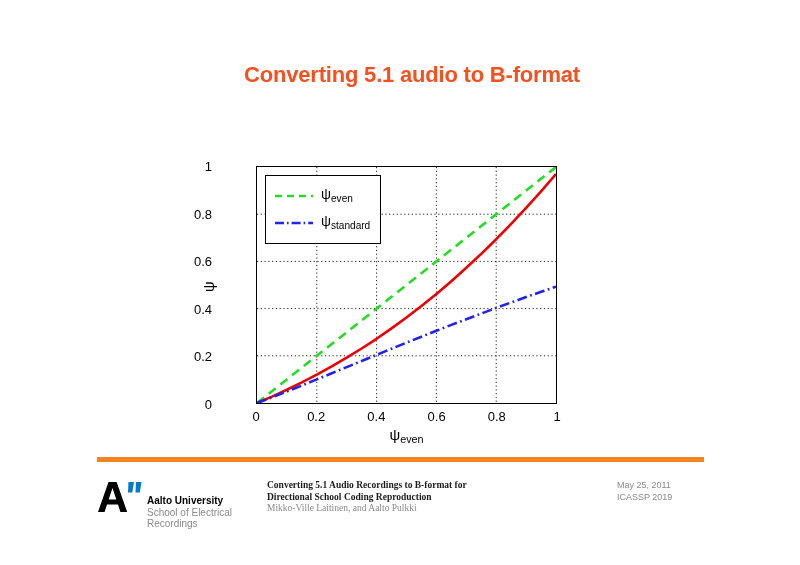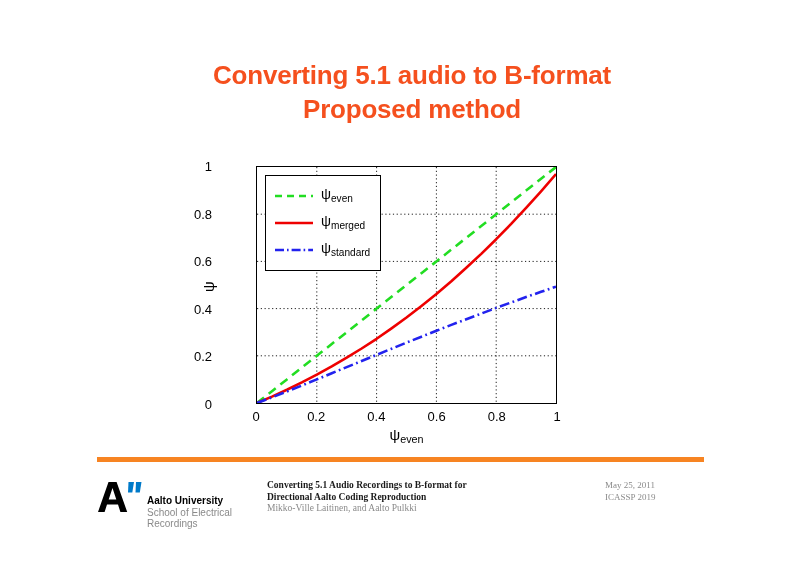--- a/index.html
+++ b/index.html
@@ -15,21 +15,21 @@
   
   .title-block{
     position:absolute;
     left:0;right:0;top:58px;
     text-align:center;
     padding-left:24px;
   }
   .title-line{
     font-family:"Liberation Sans",sans-serif;
     font-weight:bold;
-    font-size:26px;
+    font-size:22px;
     line-height:34px;
     letter-spacing:-0.2px;
     color:#F5501E;
     white-space:pre;
   }
 
   
   #figure{
     position:absolute;
     left:196px;top:150px;
@@ -138,34 +138,32 @@
   .logo-l1{font-size:10px;font-weight:bold;color:#000;white-space:nowrap;}
   .logo-l2{font-size:10px;color:#8a8a8a;white-space:nowrap;}
   #paper{
     position:absolute;left:170px;top:2px;
     line-height:11.5px;
     font-family:Liberation Serif, serif;
   }
   .paper-l{font-size:9.5px;font-weight:bold;color:#1a1a1a;white-space:nowrap;}
   .paper-a{font-size:9.5px;color:#8a8a8a;white-space:nowrap;}
   #meta{
-    position:absolute;left:508px;top:2px;
+    position:absolute;left:520px;top:2px;
     line-height:11.5px;
-    font-family:Liberation Serif, serif;
   }
   .meta-l{font-size:9px;color:#8a8a8a;white-space:nowrap;}
 </style>
 </head>
 <body>
 
 <div id="slide">
 
   <div class="title-block">
     <div class="title-line">Converting 5.1 audio to B-format</div>
-    <div class="title-line">Proposed method</div>
   </div>
 
   <div id="figure">
 
     <div id="ylabel">ψ</div>
 
     <div id="plotbox">
       <svg id="plotsvg" viewBox="0 0 301 238" preserveAspectRatio="none">
         <g id="gridlines">
             <line x1="60.2" x2="60.2" y1="0" y2="238" stroke="#000" stroke-width="0.9" stroke-dasharray="1.2,2.6"></line>
@@ -189,28 +187,20 @@
           <span class="legend-sample">
             <svg width="40" height="12" viewBox="0 0 40 12">
               <line x1="1" y1="6" x2="39" y2="6" stroke="#22DD22" stroke-width="2.4" stroke-dasharray="7,5"></line>
             </svg>
           </span>
           <span class="legend-text"><span>ψ</span><span class="sub">even</span></span>
         </div>
         <div class="legend-row">
           <span class="legend-sample">
             <svg width="40" height="12" viewBox="0 0 40 12">
-              <line x1="1" y1="6" x2="39" y2="6" stroke="#EE0000" stroke-width="2.4"></line>
-            </svg>
-          </span>
-          <span class="legend-text"><span>ψ</span><span class="sub">merged</span></span>
-        </div>
-        <div class="legend-row">
-          <span class="legend-sample">
-            <svg width="40" height="12" viewBox="0 0 40 12">
               <line x1="1" y1="6" x2="39" y2="6" stroke="#2222EE" stroke-width="2.4" stroke-dasharray="9,3,1.6,3"></line>
             </svg>
           </span>
           <span class="legend-text"><span>ψ</span><span class="sub">standard</span></span>
         </div>
       </div>
     </div>
 
     <div id="yticks">
         <div class="ytick" style="top: 254px;">0</div>
@@ -240,21 +230,21 @@
       <path d="M31.5 2 L37.0 2 L35.3 12.6 L31.0 12.6 Z" fill="#007AC9"></path>
       <path d="M39.0 2 L44.5 2 L42.8 12.6 L38.5 12.6 Z" fill="#007AC9"></path>
     </svg>
     <div id="logo-text">
       <div class="logo-l1">Aalto University</div>
       <div class="logo-l2">School of Electrical</div>
       <div class="logo-l2">Recordings</div>
     </div>
     <div id="paper">
       <div class="paper-l">Converting 5.1 Audio Recordings to B-format for</div>
-      <div class="paper-l">Directional Aalto Coding Reproduction</div>
+      <div class="paper-l">Directional School Coding Reproduction</div>
       <div class="paper-a">Mikko-Ville Laitinen, and Aalto Pulkki</div>
     </div>
     <div id="meta">
       <div class="meta-l">May 25, 2011</div>
       <div class="meta-l">ICASSP 2019</div>
     </div>
   </div>
 
 </div>
 

